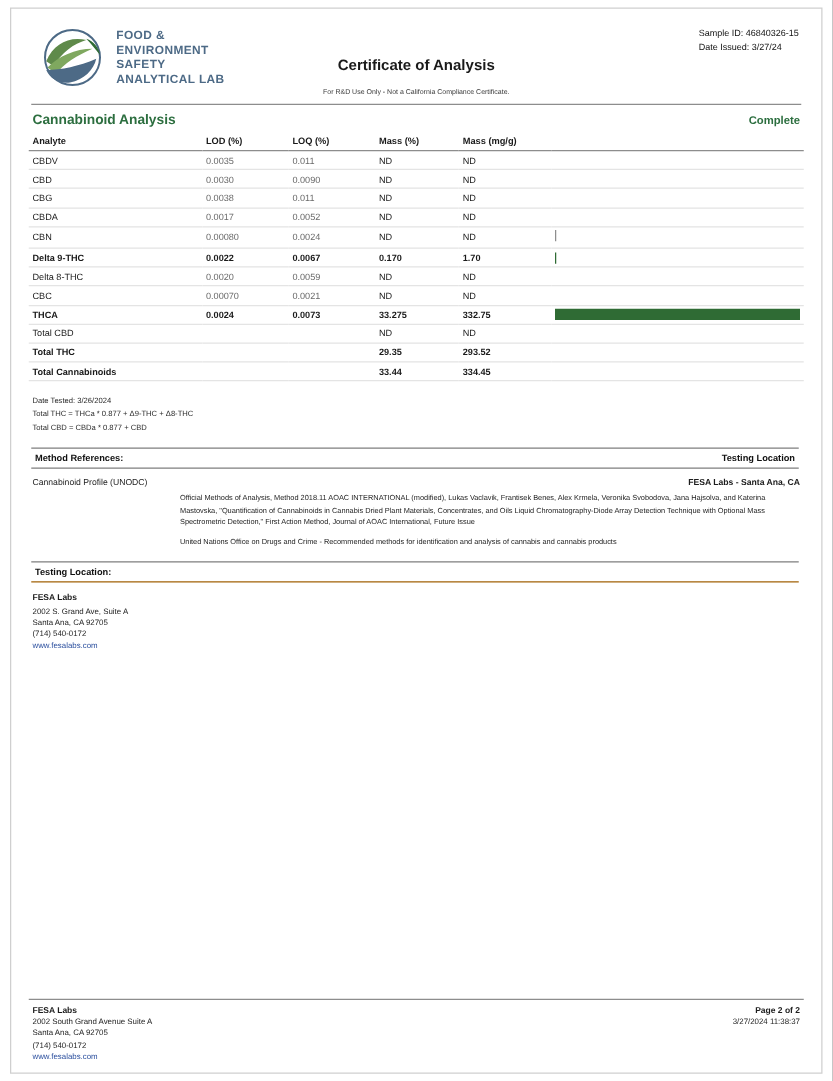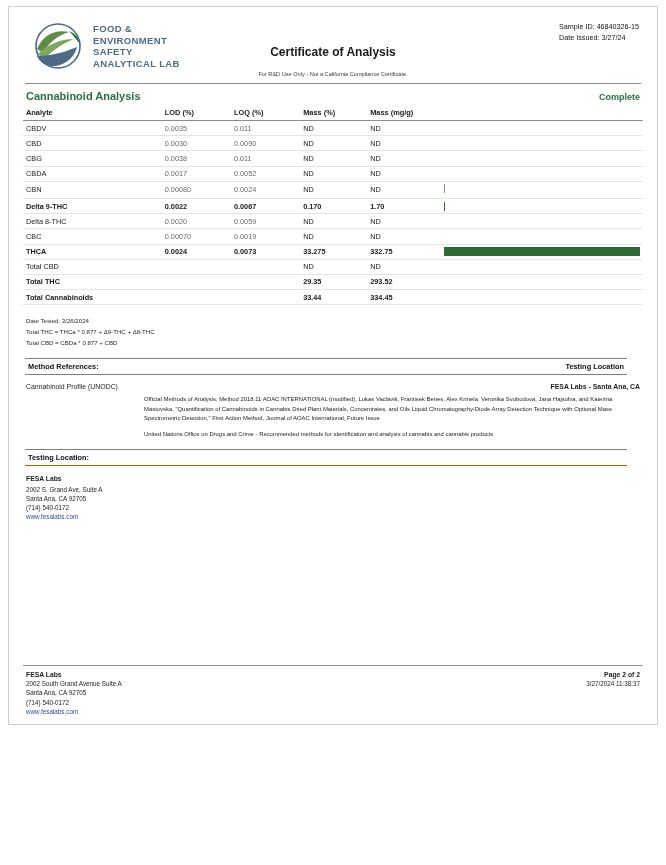--- a/index.html
+++ b/index.html
@@ -13,21 +13,21 @@
     width: 666px;
     height: 865px;
     background: #ffffff;
     overflow: hidden;
   }
   .sheet {
     position: absolute;
     left: 8px;
     top: 6px;
     width: 650px;
-    height: 719px;
+    height: 853px;
     background: #ffffff;
     border: 1px solid #cfcfcf;
     padding: 10px 14px 0 14px;
   }
 
   
   .hdr {
     position: relative;
     height: 58px;
   }
@@ -148,21 +148,21 @@
   
   .notes {
     margin: 10px 3px 0 3px;
     font-size: 6.1px;
     line-height: 11px;
     color: #2b2b2b;
   }
 
   
   .band {
-    margin: 10px 16px 0 2px;
+    margin: 10px 4px 0 2px;
     border-top: 1px solid #7f7f7f;
     border-bottom: 1px solid #7f7f7f;
     padding: 3px 3px;
     display: flex;
     justify-content: space-between;
     font-size: 7.4px;
     font-weight: bold;
     color: #111;
   }
   .band.single { border-bottom: 1px solid #a16207; }
@@ -322,21 +322,21 @@
             <td class="c-analyte">Delta 8-THC</td>
             <td class="c-lod num muted">0.0020</td>
             <td class="c-loq num muted">0.0059</td>
             <td class="c-mass num">ND</td>
             <td class="c-massmg num">ND</td>
             <td class="c-bar barcell"></td>
           </tr>
           <tr>
             <td class="c-analyte">CBC</td>
             <td class="c-lod num muted">0.00070</td>
-            <td class="c-loq num muted">0.0019</td>
+            <td class="c-loq num muted">0.0021</td>
             <td class="c-mass num">ND</td>
             <td class="c-massmg num">ND</td>
             <td class="c-bar barcell"></td>
           </tr>
           <tr class="bold">
             <td class="c-analyte">THCA</td>
             <td class="c-lod num">0.0024</td>
             <td class="c-loq num">0.0073</td>
             <td class="c-mass num">33.275</td>
             <td class="c-massmg num">332.75</td>

